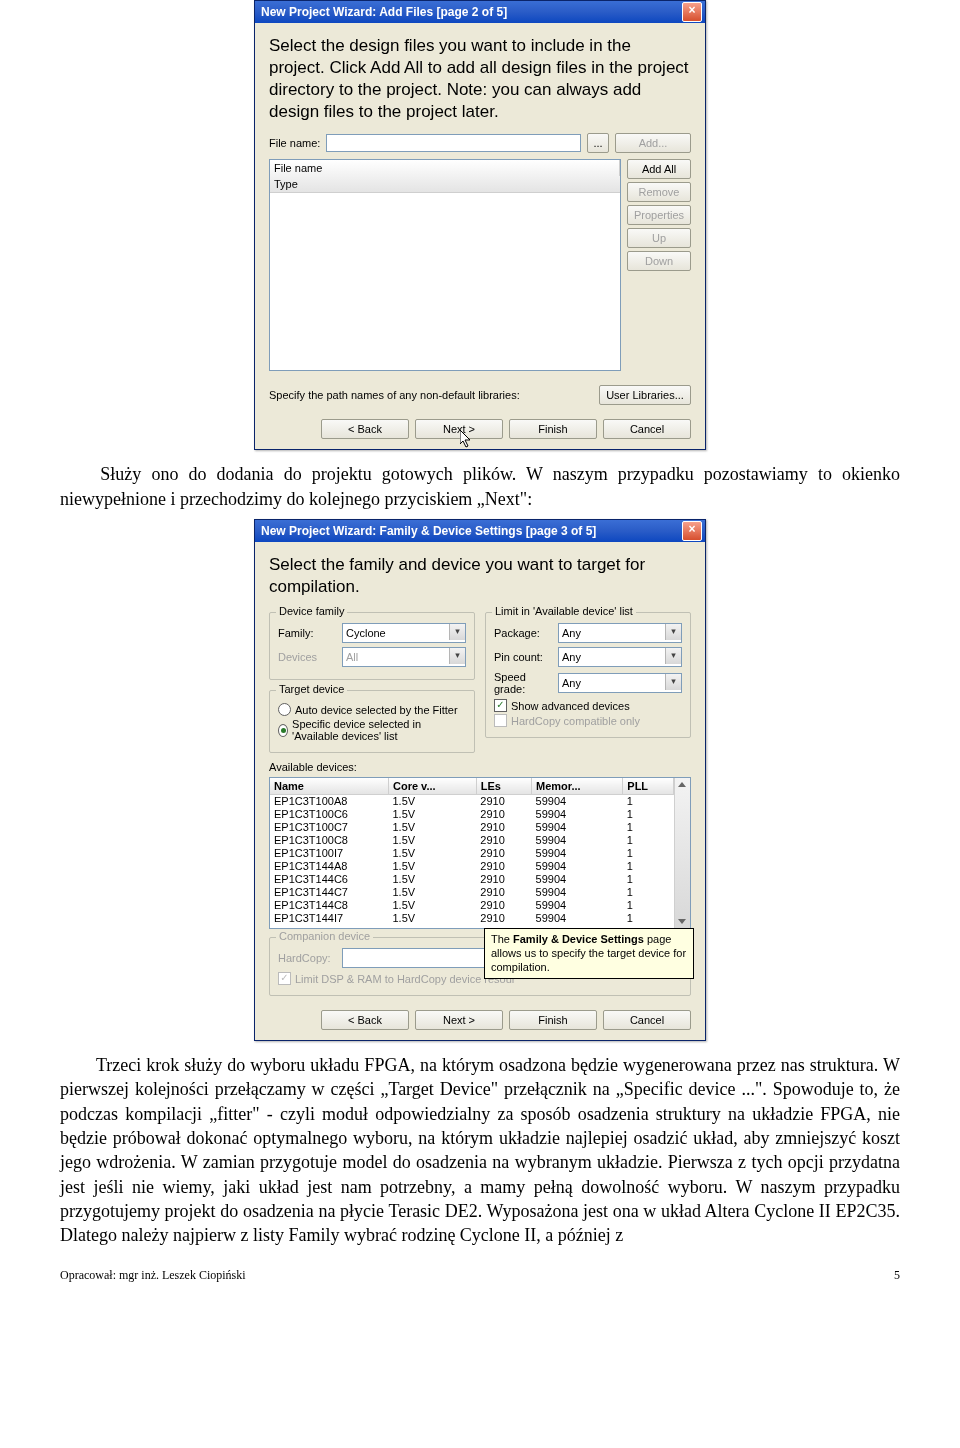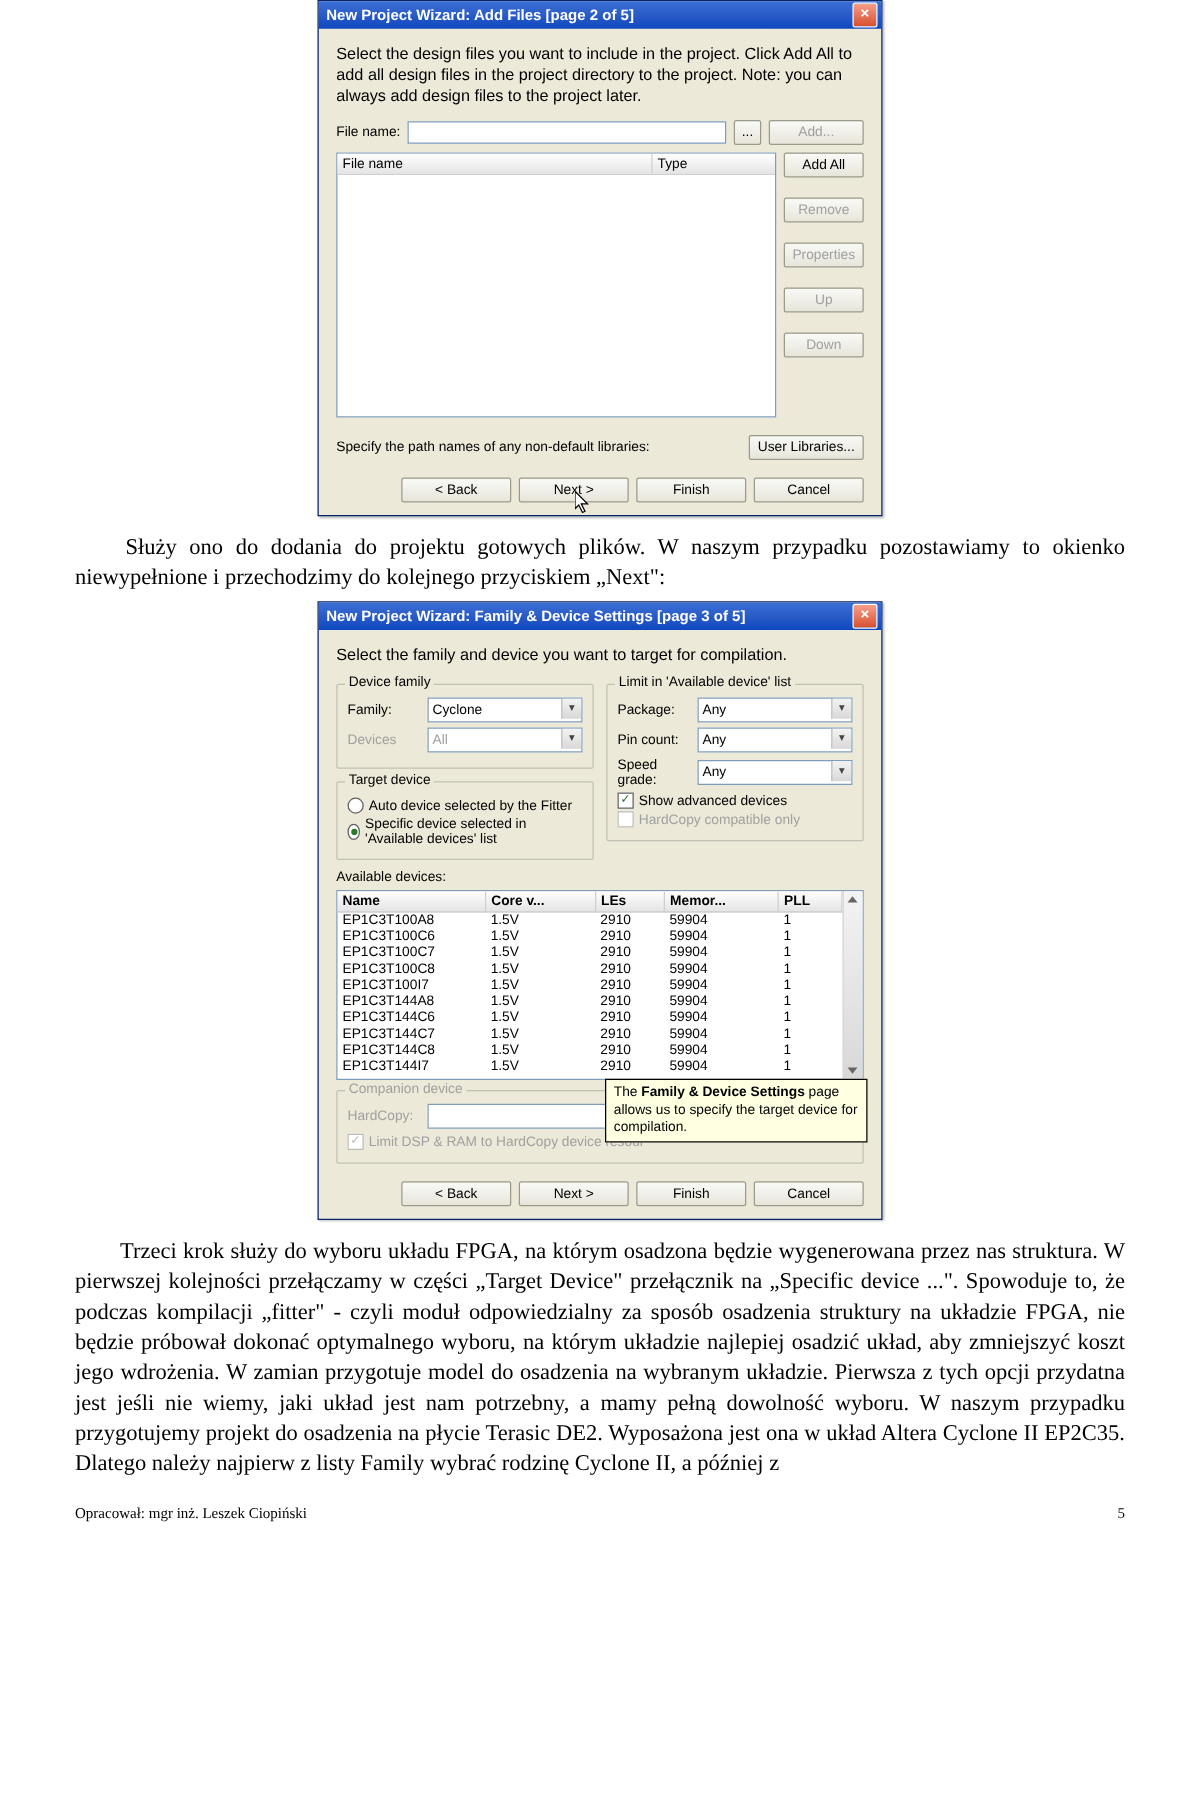--- a/index.html
+++ b/index.html
@@ -51,21 +51,21 @@
     background: linear-gradient(to bottom,#f7a08b,#d64f2e);
     border: 1px solid #fff;
     border-radius: 2px;
     color: #fff;
     font-weight: bold;
     line-height: 14px;
     text-align: center;
     font-size: 12px;
   }
   .dialog-body { padding: 12px 14px 10px 14px; }
-  .instr { font-size: 13px; margin-bottom: 10px; line-height: 1.3; }
+  .instr { font-size: 17px; margin-bottom: 10px; line-height: 1.3; }
 
   .label { font-size: 11px; }
 
   .textfield {
     background: #fff;
     border: 1px solid #7f9db9;
     height: 18px;
     box-sizing: border-box;
     padding: 1px 3px;
     font-size: 11px;
@@ -125,36 +125,37 @@
 
   .listbox {
     background: #fff;
     border: 1px solid #7f9db9;
     font-size: 11px;
   }
   .listbox-header {
     display: flex;
     background: linear-gradient(#fff,#e4e4e4);
     border-bottom: 1px solid #cfcfcf;
+    flex-direction: column;
   }
   .listbox-header .col {
     padding: 2px 4px;
     border-right: 1px solid #cfcfcf;
     font-size: 11px;
   }
 
   
   .d1 { width: 450px; }
   .d1 .file-row { display: flex; align-items: center; gap: 6px; margin-bottom: 6px; }
   .d1 .file-row .textfield { flex: 1; }
   .d1 .main-row { display: flex; gap: 6px; }
   .d1 .filelist { flex: 1; height: 210px; }
   .d1 .filelist .listbox-header .col:first-child { flex: 1; }
   .d1 .filelist .listbox-header .col:last-child { width: 90px; border-right: none; }
-  .d1 .btn-col { display: flex; flex-direction: column; gap: 16px; width: 64px; }
+  .d1 .btn-col { display: flex; flex-direction: column; gap: 3px; width: 64px; }
   .d1 .btn-col .btn { width: 64px; }
   .d1 .libs-row { display: flex; align-items: center; gap: 8px; margin-top: 14px; }
   .d1 .libs-row .label { flex: 1; }
 
   
   .d2 { width: 450px; }
   .d2 .top-cols { display: flex; gap: 10px; }
   .d2 .top-cols > div { flex: 1; }
   .d2 .form-row { display: flex; align-items: center; margin-bottom: 4px; }
   .d2 .form-row .label { width: 64px; }

